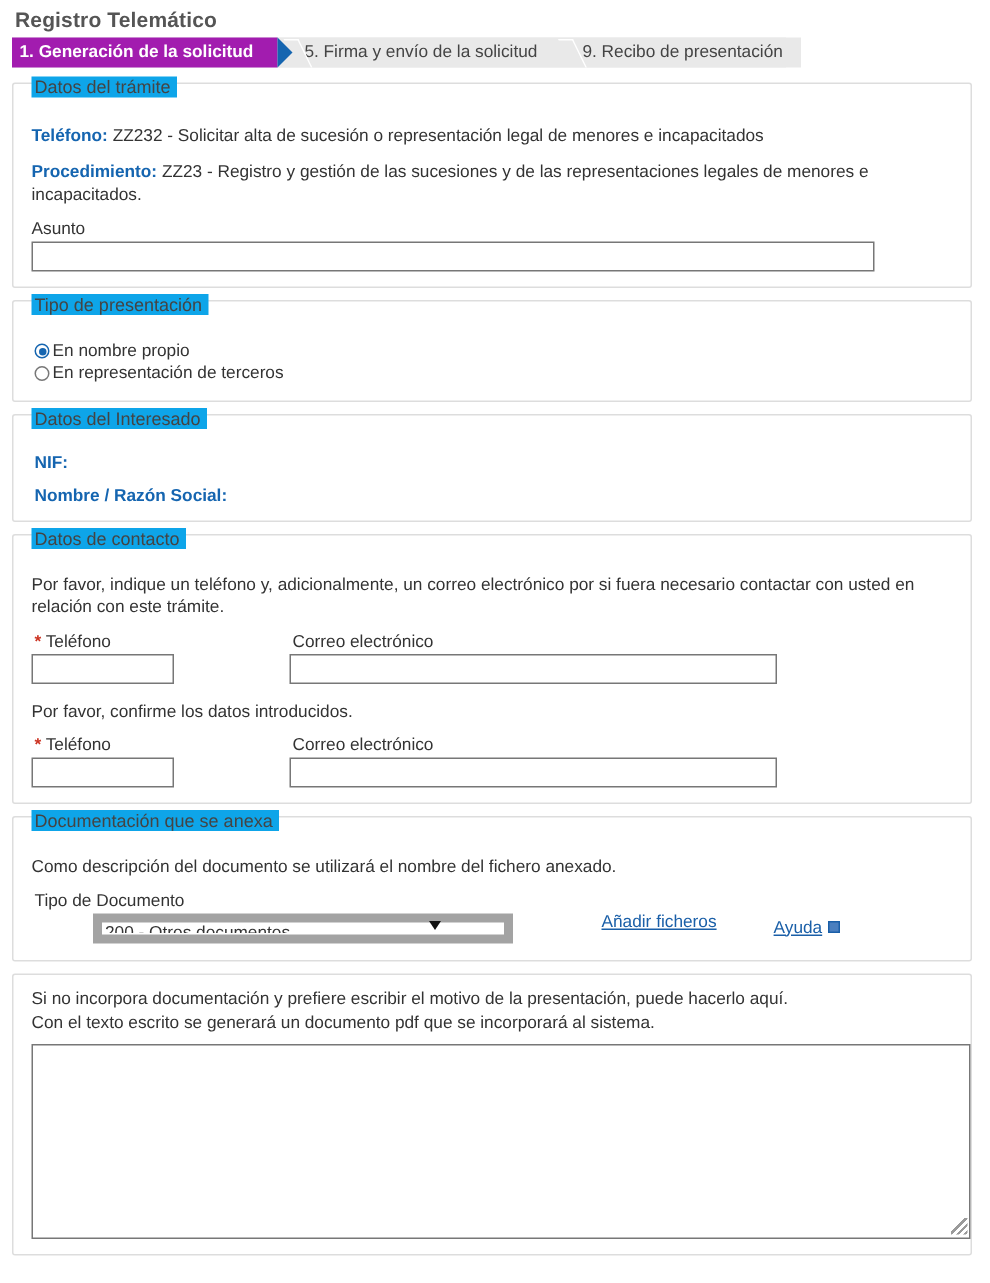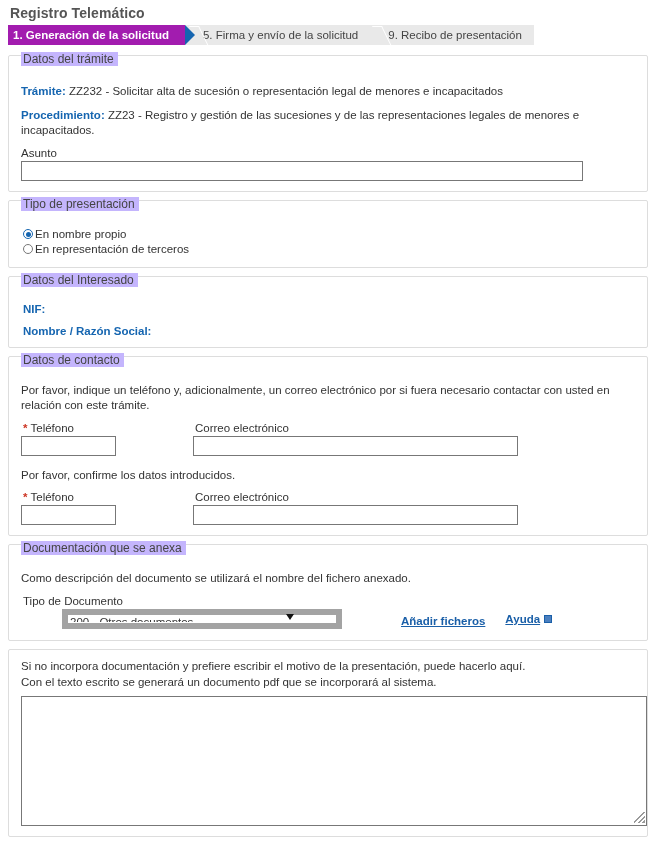--- a/index.html
+++ b/index.html
@@ -93,21 +93,21 @@
     position: relative;
     margin: 8px 12px 0 8px;
     border: 1px solid #dddddd;
     border-radius: 2px;
     background: #ffffff;
     padding: 6px 10px 10px 10px;
   }
   .panel-legend {
     font-size: 12px;
     color: #444444;
-    background: #c4b5fd;
+    background: #0ea5e9;
     padding: 0 4px 0 2px;
     position: relative;
     top: -13px;
     left: 2px;
     display: inline-block;
     margin-bottom: -9px;
   }
 
   .row-text {
     font-size: 11.5px;
@@ -217,24 +217,23 @@
     right: 7px;
     top: 5px;
     width: 0; height: 0;
     border-left: 4px solid transparent;
     border-right: 4px solid transparent;
     border-top: 6px solid #111111;
     pointer-events: none;
   }
   .doc-links {
     display: flex;
-    align-items: flex-end;
-    gap: 20px;
+    align-items: flex-start;
+    gap: 38px;
     padding-bottom: 3px;
-    font-weight: bold;
   }
   a.link {
     color: #1a5fa8;
     font-size: 11.5px;
     text-decoration: underline;
     cursor: pointer;
   }
   .ext-icon {
     display: inline-block;
     width: 8px; height: 8px;
@@ -293,21 +292,21 @@
     </div>
     <div class="step inactive">
       <span class="label">9. Recibo de presentación</span>
     </div>
   </div>
 
   <div class="panel" style="margin-top:10px;">
     <span class="panel-legend">Datos del trámite</span>
 
     <p class="row-text" style="margin-top:4px;">
-      <span class="lbl-blue">Trámite:</span>
+      <span class="lbl-blue">Teléfono:</span>
       <span class="val-plain">ZZ232 - Solicitar alta de sucesión o representación legal de menores e incapacitados</span>
     </p>
 
     <p class="row-text">
       <span class="lbl-blue">Procedimiento:</span>
       <span class="val-plain">ZZ23 - Registro y gestión de las sucesiones y de las representaciones legales de menores e incapacitados.</span>
     </p>
 
     <label class="field-label">Asunto</label>
     <input class="txt asunto" type="text" value="" style="">

